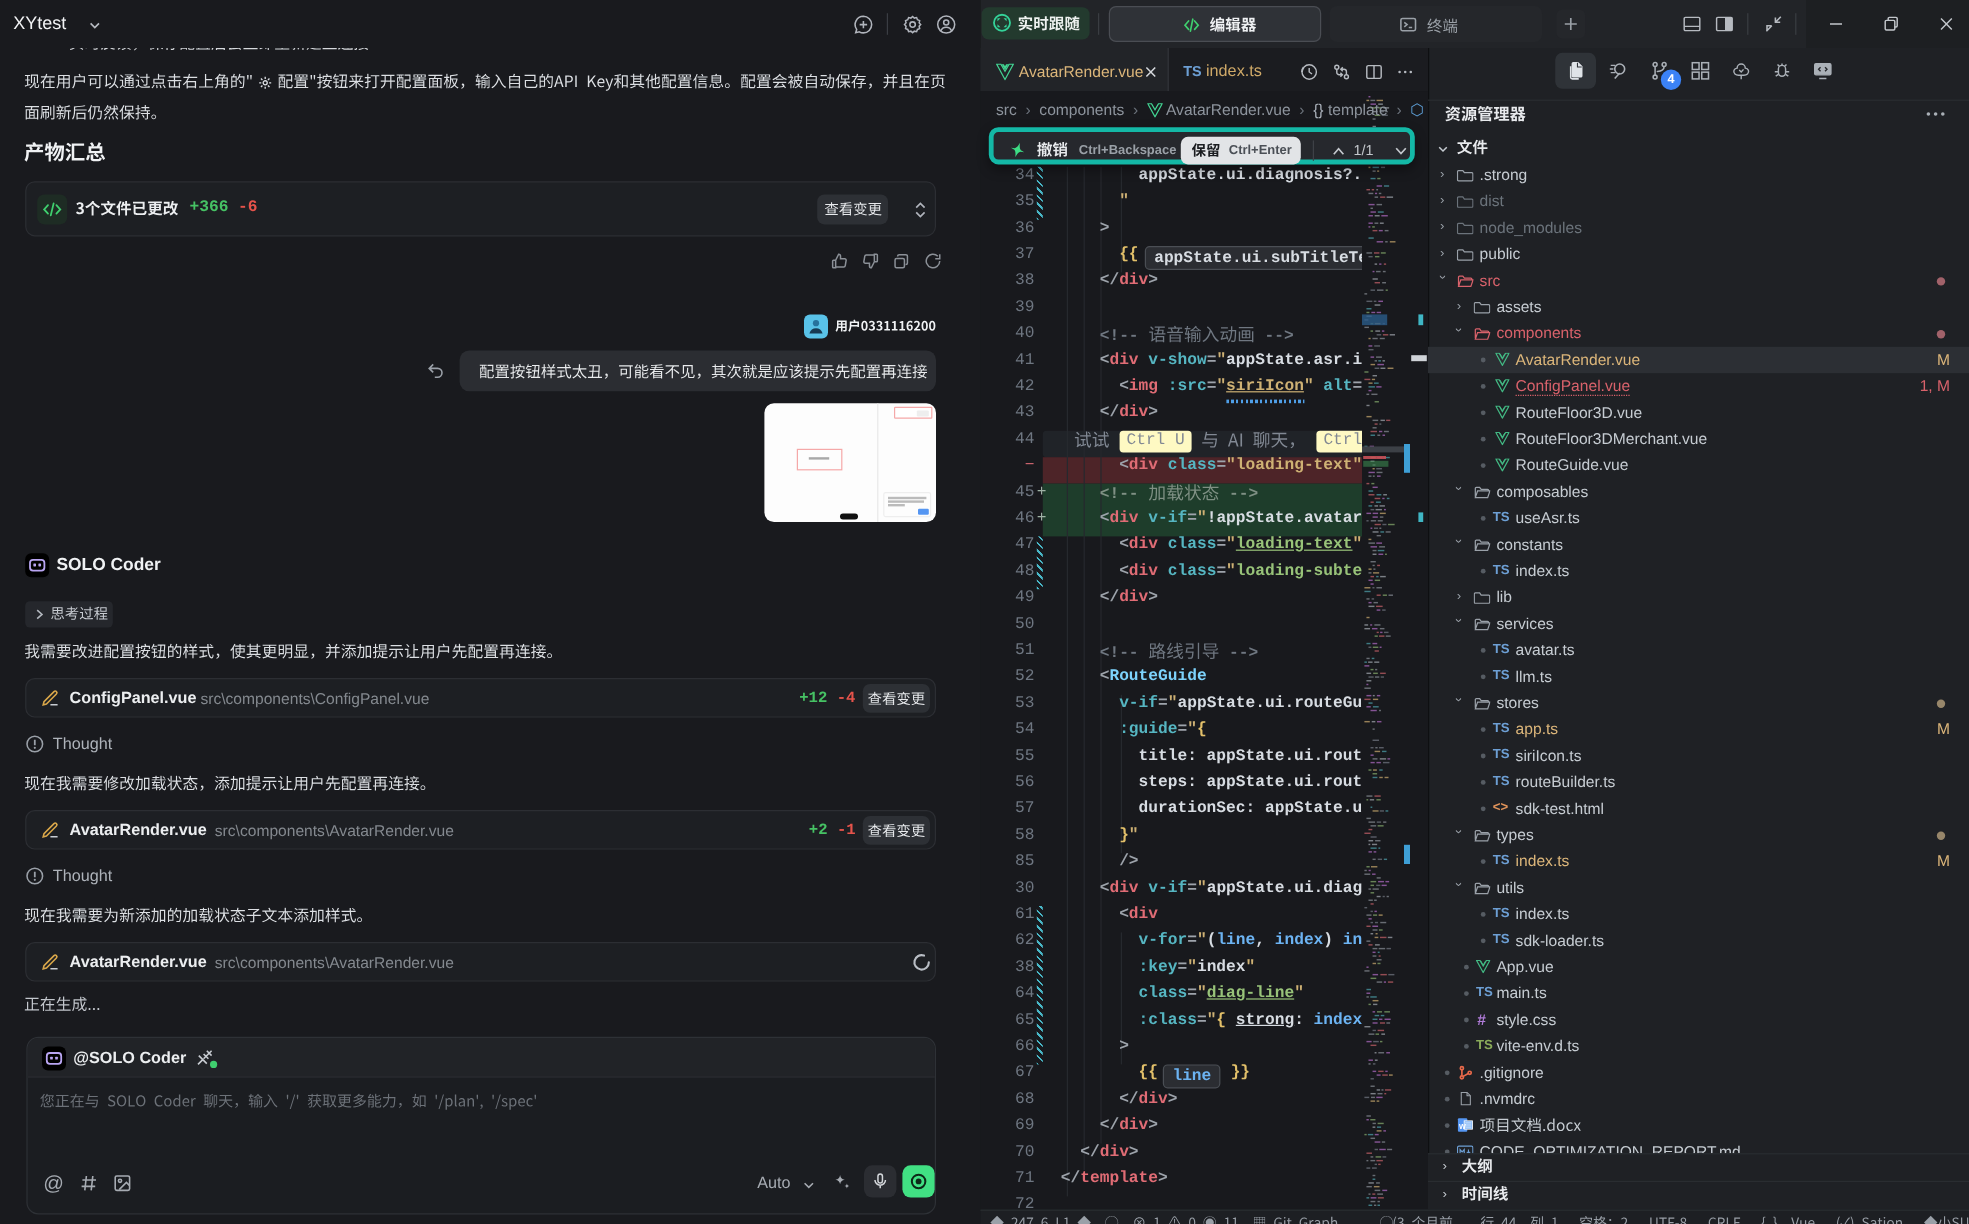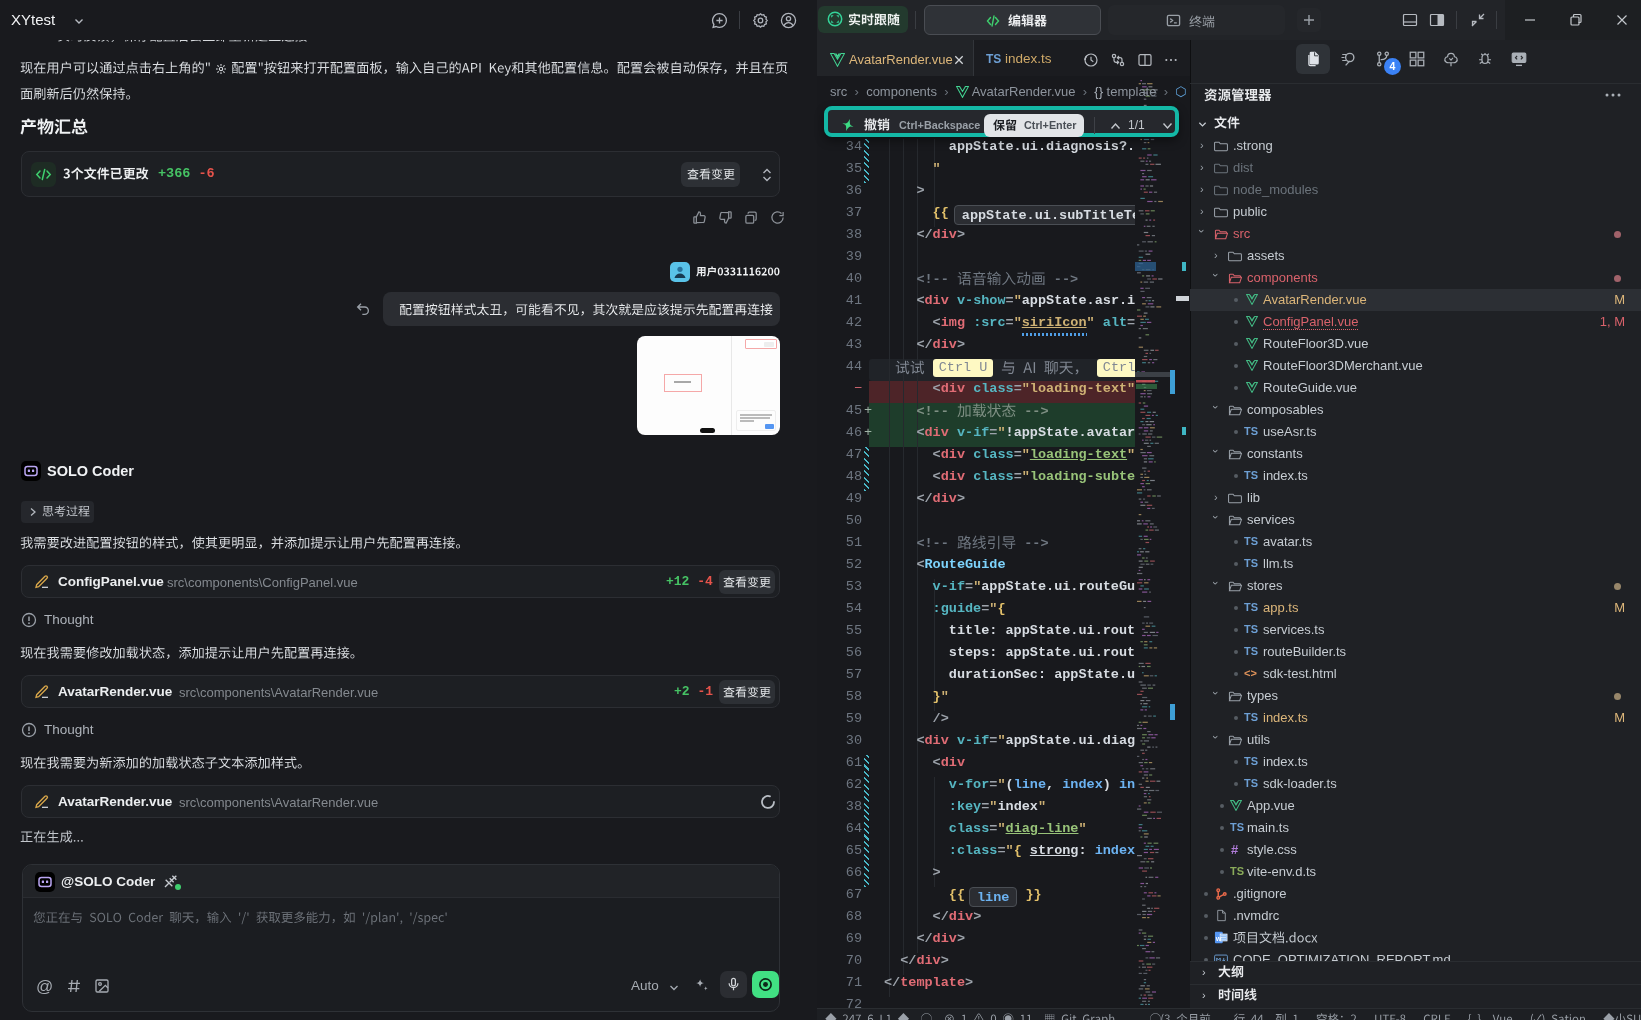--- a/index.html
+++ b/index.html
@@ -1009,21 +1009,21 @@
     <div class="ln" style="top:415px">49</div>
     <div class="ln" style="top:437px">50</div>
     <div class="ln" style="top:459px">51</div>
     <div class="ln" style="top:481px">52</div>
     <div class="ln" style="top:503px">53</div>
     <div class="ln" style="top:525px">54</div>
     <div class="ln" style="top:547px">55</div>
     <div class="ln" style="top:569px">56</div>
     <div class="ln" style="top:591px">57</div>
     <div class="ln" style="top:613px">58</div>
-    <div class="ln" style="top:635px">59</div>
+    <div class="ln" style="top:635px">85</div>
     <div class="ln" style="top:657px">30</div>
     <div class="ln" style="top:679px">61</div>
     <div class="ln" style="top:701px">62</div>
     <div class="ln" style="top:723px">38</div>
     <div class="ln" style="top:745px">64</div>
     <div class="ln" style="top:767px">65</div>
     <div class="ln" style="top:789px">66</div>
     <div class="ln" style="top:811px">67</div>
     <div class="ln" style="top:833px">68</div>
     <div class="ln" style="top:855px">69</div>
@@ -1848,21 +1848,21 @@
     </div>
 <div class="trow" style="top:597px">
       <span class="dot" style="left:44px"></span>
       <span class="tsic" style="left:54px">TS</span>
       <div class="lb yel" style="left:73px">app.ts</div>
       <div class="bdg yel">M</div>
     </div>
 <div class="trow" style="top:619px">
       <span class="dot" style="left:44px"></span>
       <span class="tsic" style="left:54px">TS</span>
-      <div class="lb" style="left:73px">services.ts</div>
+      <div class="lb" style="left:73px">siriIcon.ts</div>
     </div>
 <div class="trow" style="top:641px">
       <span class="dot" style="left:44px"></span>
       <span class="tsic" style="left:54px">TS</span>
       <div class="lb" style="left:73px">routeBuilder.ts</div>
     </div>
 <div class="trow" style="top:663px">
       <span class="dot" style="left:44px"></span>
       <span style="left:54px;top:4px;font-size:11px;font-weight:bold;color:#e0935a">&lt;&gt;</span>
       <div class="lb" style="left:73px">sdk-test.html</div>

